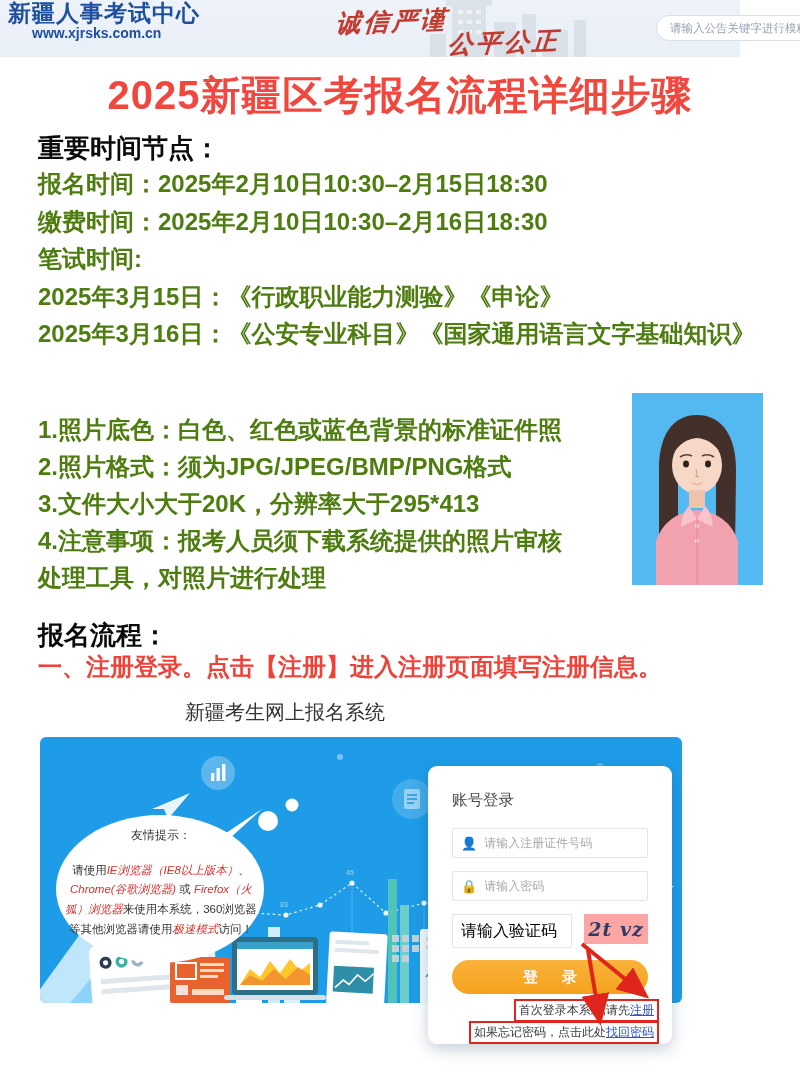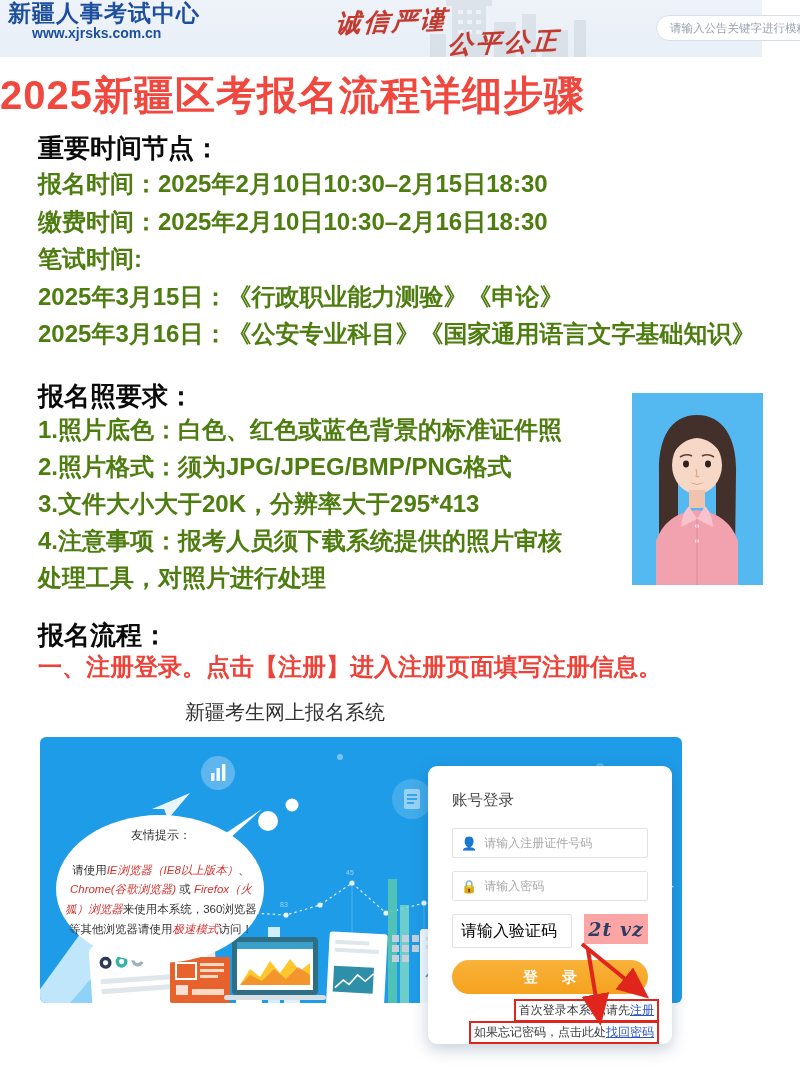--- a/index.html
+++ b/index.html
@@ -2,37 +2,37 @@
 <html><head>
 <meta charset="utf-8">
 <style>
   html,body { margin:0; padding:0; background:#ffffff; }
   .page {
     position:relative; width:800px; height:1067px; overflow:hidden;
     background:#ffffff; font-family:"Liberation Sans","DejaVu Sans",sans-serif;
   }
   
   .header { position:absolute; left:0; top:0; width:740px; height:57px;
-    background:linear-gradient(180deg,#eef3f9 0%,#e9eff7 100%);padding-left:22px; }
+    background:linear-gradient(180deg,#eef3f9 0%,#e9eff7 100%); }
   .logo { position:absolute; left:8px; top:1px; line-height:1.1; }
   .logo-name { color:#1d4f9e; font-weight:bold; font-size:23px; letter-spacing:1px; }
   .logo-url  { color:#1d4f9e; font-weight:bold; font-size:14px; margin-left:24px; }
   .buildings { position:absolute; left:420px; top:0; opacity:.5; }
   .motto { position:absolute; color:#c23a2f; font-weight:bold; font-style:italic;
     font-size:25px; letter-spacing:3px; transform:skewX(-6deg) rotate(-2deg);
     text-shadow:0 0 1px rgba(194,58,47,.4); font-family:"Liberation Serif","DejaVu Serif",serif; }
   .motto1 { left:336px; top:5px; }
   .motto2 { left:448px; top:26px; }
   .search-input { position:absolute; left:656px; top:15px; width:160px; height:26px;
     border:1px solid #d9dfe9; border-radius:14px; background:#fff; padding:0 13px;
     font-size:11.5px; color:#8b96a6; outline:none; box-sizing:border-box;
     font-family:"Liberation Sans",sans-serif; }
   .search-input::placeholder { color:#98a2b2; }
   
-  .main-title { position:absolute; left:0; top:68px; width:800px; 
+  .main-title { position:absolute; left:0; top:68px; width:800px; text-align:center;
     color:#f0483f; font-size:40px; font-weight:bold; letter-spacing:1px; }
   .sec-heading { position:absolute; left:38px; color:#0a0a0a; font-size:26px; font-weight:bold; }
   .h-time { top:131px; } .h-photo { top:379px; } .h-flow { top:618px; }
   .red-lines { position:absolute; left:38px; color:#4d7c0f; font-size:24px;
     font-weight:bold; }
   .red-lines div { height:37.5px; line-height:37.5px; white-space:nowrap; }
   .t-lines { top:165px; }
   .p-lines { top:411px; }
   .p-lines div { height:37px; line-height:37px; }
   .step1 { position:absolute; left:38px; top:651px; color:#ee4238; font-size:24px;
@@ -116,21 +116,20 @@
 
   <div class="sec-heading h-time">重要时间节点：</div>
   <div class="red-lines t-lines">
     <div>报名时间：2025年2月10日10:30–2月15日18:30</div>
     <div>缴费时间：2025年2月10日10:30–2月16日18:30</div>
     <div>笔试时间:</div>
     <div>2025年3月15日：《行政职业能力测验》《申论》</div>
     <div>2025年3月16日：《公安专业科目》《国家通用语言文字基础知识》</div>
   </div>
 
-  <div class="sec-heading h-photo">报名照要求：</div>
   <div class="red-lines p-lines">
     <div>1.照片底色：白色、红色或蓝色背景的标准证件照</div>
     <div>2.照片格式：须为JPG/JPEG/BMP/PNG格式</div>
     <div>3.文件大小大于20K，分辨率大于295*413</div>
     <div>4.注意事项：报考人员须下载系统提供的照片审核</div>
     <div>处理工具，对照片进行处理</div>
   </div>
 
   <svg class="id-photo" width="131" height="192" viewBox="0 0 131 192">
     <rect width="131" height="192" fill="#54b9f1"></rect>

